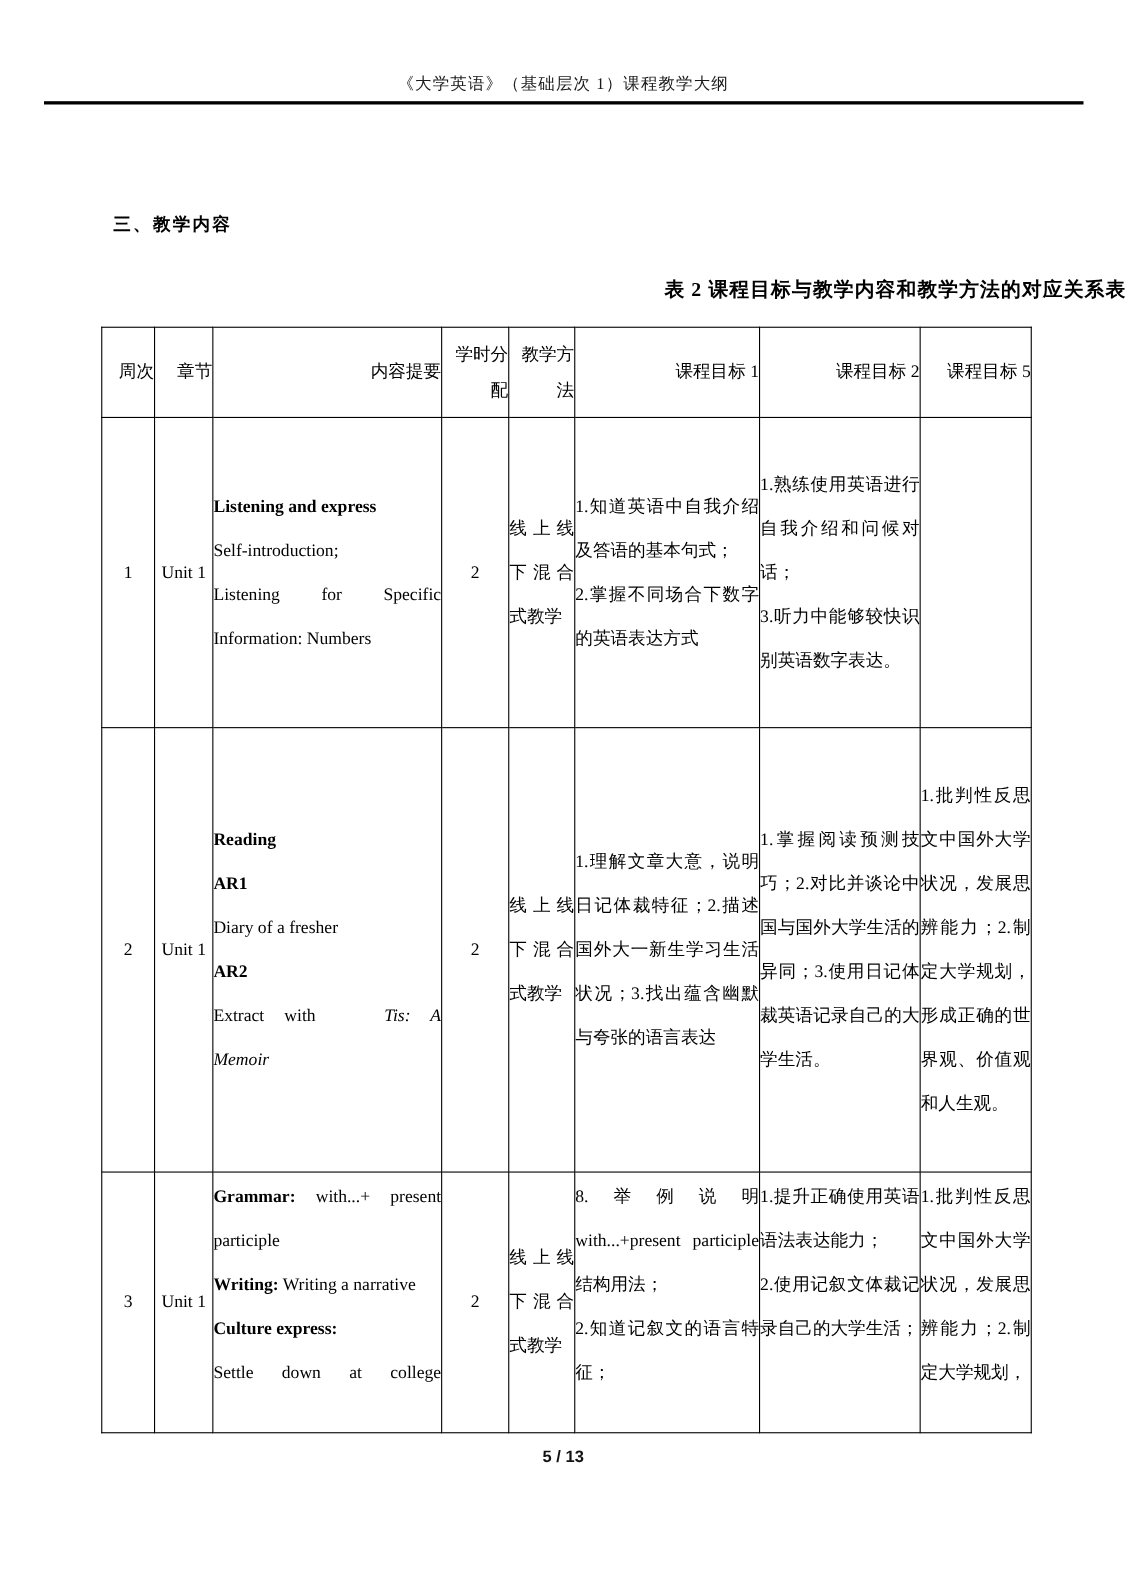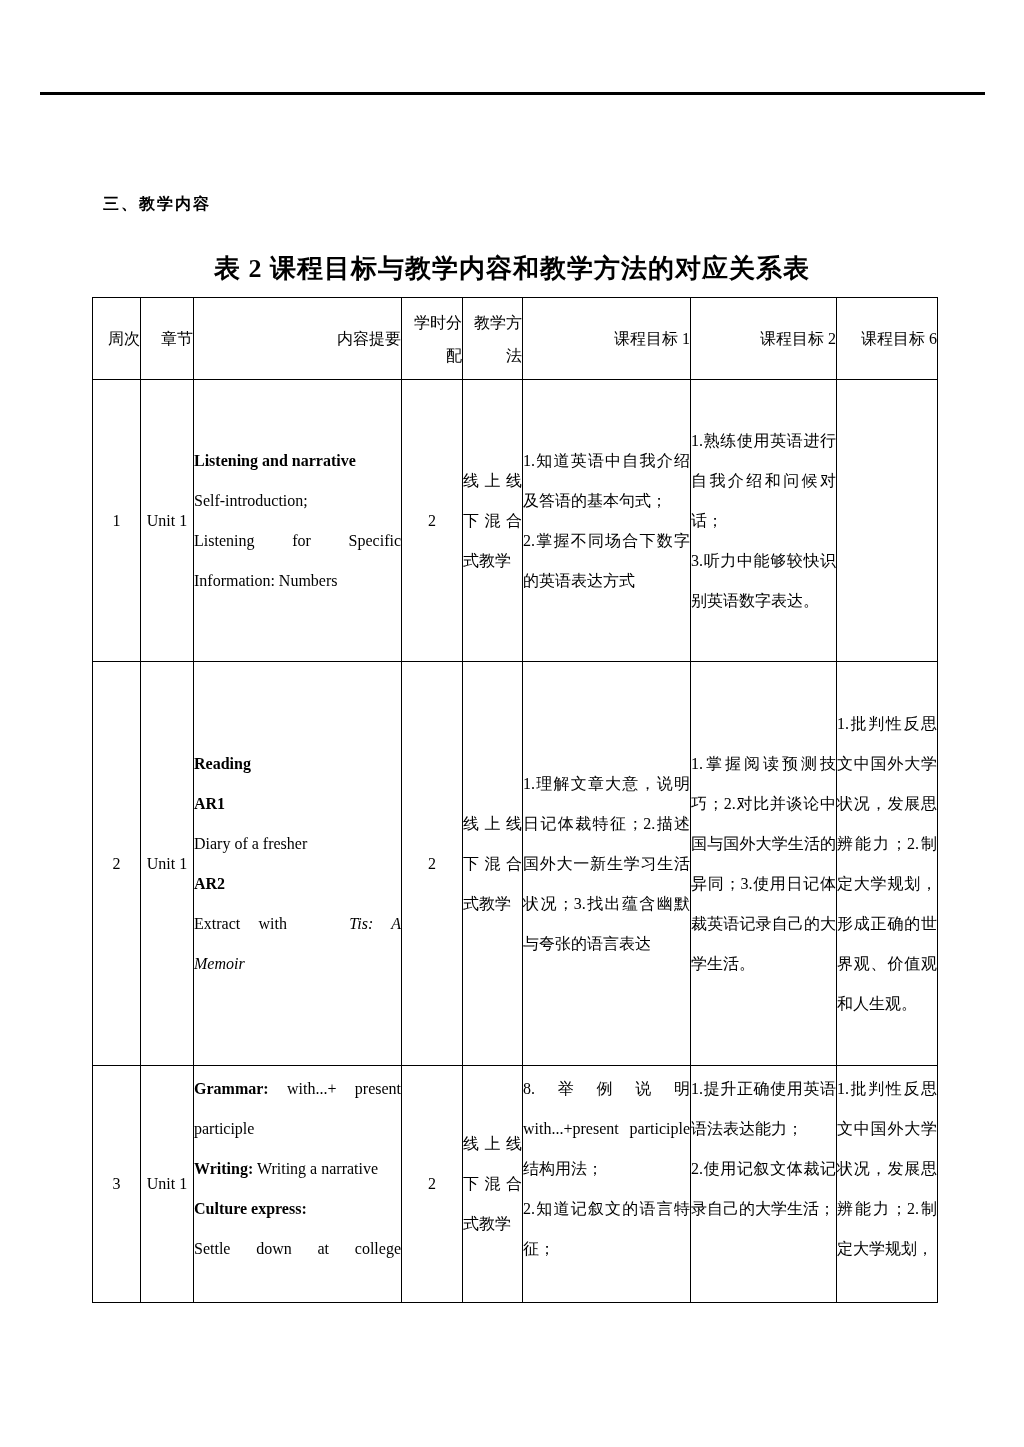--- a/index.html
+++ b/index.html
@@ -21,21 +21,21 @@
     position:absolute; top:92px; left:40px; width:945px; height:2.5px;
     background:#000;
   }
   .section-heading{
     position:absolute; top:194px; left:103px; margin:0;
     font-family:"Liberation Sans","DejaVu Sans",sans-serif;
     font-size:16px; font-weight:bold; letter-spacing:2px;
   }
   .table-title{
     position:absolute; top:251px; left:0; width:1024px; margin:0;
-    text-align:center; font-size:26px; font-weight:bold; letter-spacing:1px;
+    text-align:right; font-size:18px; font-weight:bold; letter-spacing:1px;
   }
   table.syllabus{
     position:absolute; left:92px; top:297px; width:845px;
     border-collapse:collapse; table-layout:fixed;
     font-size:16px; line-height:40px; color:#000;
   }
   table.syllabus th, table.syllabus td{
     border:1.5px solid #000;
     padding:0;
     overflow:hidden;
@@ -65,20 +65,21 @@
     text-align:center;
     font-family:"Liberation Sans","DejaVu Sans",sans-serif;
     font-size:15px; font-weight:600; color:#111;
   }
 </style>
 </head>
 <body>
 
 <div class="page">
 
+  <div class="pg-header">《大学英语》（基础层次 1）课程教学大纲</div>
   <div class="pg-rule"></div>
 
   <h2 class="section-heading">三、教学内容</h2>
   <h3 class="table-title">表 2 课程目标与教学内容和教学方法的对应关系表</h3>
 
   <table class="syllabus">
     <colgroup>
       <col style="width:48px">
         <col style="width:53px">
         <col style="width:208px">
@@ -90,30 +91,30 @@
     </colgroup>
     <thead>
       <tr class="hr">
         <th>周次</th>
         <th>章节</th>
         <th>内容提要</th>
         <th>学时分配</th>
         <th>教学方法</th>
         <th>课程目标 1</th>
         <th>课程目标 2</th>
-        <th>课程目标 6</th>
+        <th>课程目标 5</th>
       </tr>
     </thead>
     <tbody>
 
       <tr class="r1">
         <td class="center">1</td>
         <td class="center">Unit 1</td>
         <td class="text c-sum">
-          <p class="b">Listening and narrative</p>
+          <p class="b">Listening and express</p>
           <p>Self-introduction;</p>
           <p>Listening for Specific Information: Numbers</p>
         </td>
         <td class="center">2</td>
         <td class="center">
           <p class="ctr">线上线下混合式教学</p>
         </td>
         <td class="text c-o1">
           <p>1.知道英语中自我介绍及答语的基本句式；</p>
           <p>2.掌握不同场合下数字的英语表达方式</p>
@@ -172,14 +173,15 @@
           <p>2.使用记叙文体裁记录自己的大学生活；</p>
         </td>
         <td class="text c-o3">
           <p>1.批判性反思文中国外大学状况，发展思辨能力；2.制定大学规划，</p>
         </td>
       </tr>
 
     </tbody>
   </table>
 
+  <div class="pg-footer">5 / 13</div>
 
 </div>
 
 </body></html>

